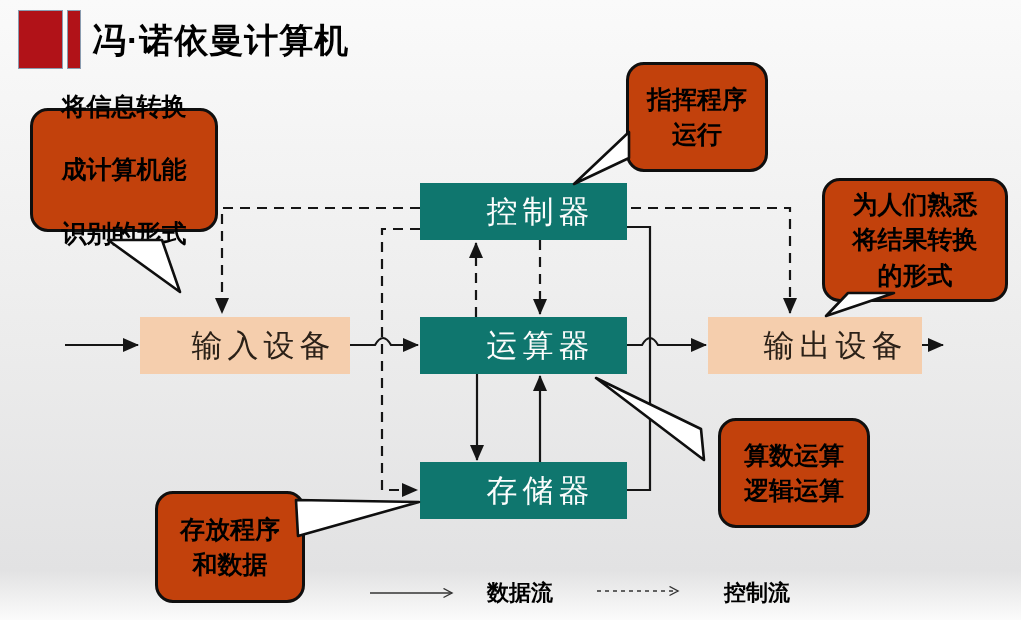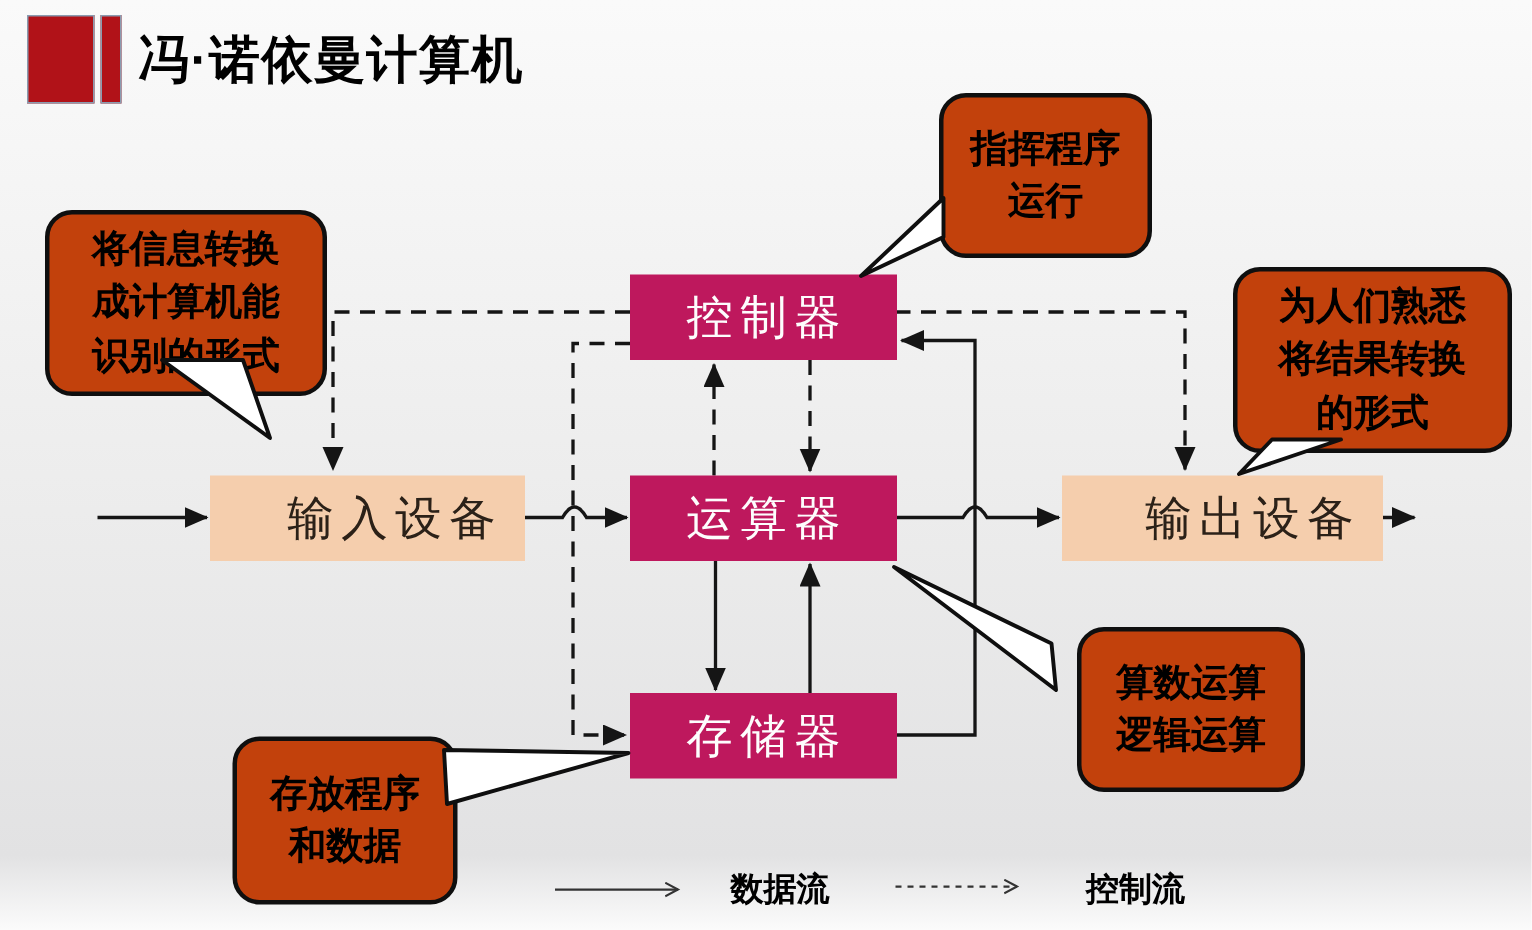--- a/index.html
+++ b/index.html
@@ -11,32 +11,32 @@
   
   .title-bar{position:absolute;left:0;top:0;height:80px;width:100%;}
   .red-rect{position:absolute;background:#b11218;border:1px solid #8a9cb0;}
   .red-rect.big{left:18px;top:10px;width:43px;height:57px;}
   .red-rect.thin{left:67px;top:10px;width:12px;height:57px;}
   .page-title{position:absolute;left:92px;top:11px;height:58px;line-height:58px;
     font-size:34px;font-weight:700;color:#000;letter-spacing:1px;text-align:center;}
   
   .unit{position:absolute;width:178px;height:57px;display:flex;align-items:center;justify-content:center;
     font-family:"Liberation Serif", serif;font-size:31px;letter-spacing:5px;z-index:2;text-indent:5px;}
-  .unit.blue{background:#be185d;color:#fdfdfd;}
+  .unit.blue{background:#0f766e;color:#fdfdfd;padding-left:29px;}
   .unit.peach{background:#f5cead;color:#2b2118;}
   #box-controller{left:420px;top:183px;}
   #box-alu{left:420px;top:317px;}
   #box-memory{left:420px;top:462px;}
   #box-input{left:140px;top:317px;padding-left:32px;}
   #box-output{left:708px;top:317px;padding-left:36px;}
   
   .bubble{position:absolute;background:#c2410c;border:3px solid #0f0f0f;border-radius:18px;
     display:flex;flex-direction:column;align-items:center;justify-content:center;
     font-weight:700;font-size:25px;color:#000;text-align:center;line-height:1.42;z-index:4;}
-  #bubble-input-note{left:30px;top:140px;width:182px;height:118px;}
+  #bubble-input-note{left:30px;top:108px;width:182px;height:118px;gap:28px;}
   #bubble-controller-note{left:626px;top:62px;width:136px;height:104px;}
   #bubble-output-note{left:822px;top:178px;width:180px;height:118px;}
   #bubble-memory-note{left:155px;top:491px;width:144px;height:106px;}
   #bubble-alu-note{left:698px;top:418px;width:146px;height:104px;margin-left:20px;}
   
   svg.layer{position:absolute;left:0;top:0;z-index:1;pointer-events:none;}
   svg.layer.top{z-index:5;}
   .flow{stroke:#151515;stroke-width:2.2;fill:none;}
   .flow.dashed{stroke-dasharray:10 7;}
   .thin-arrow{stroke:#333;stroke-width:1.5;fill:none;}

